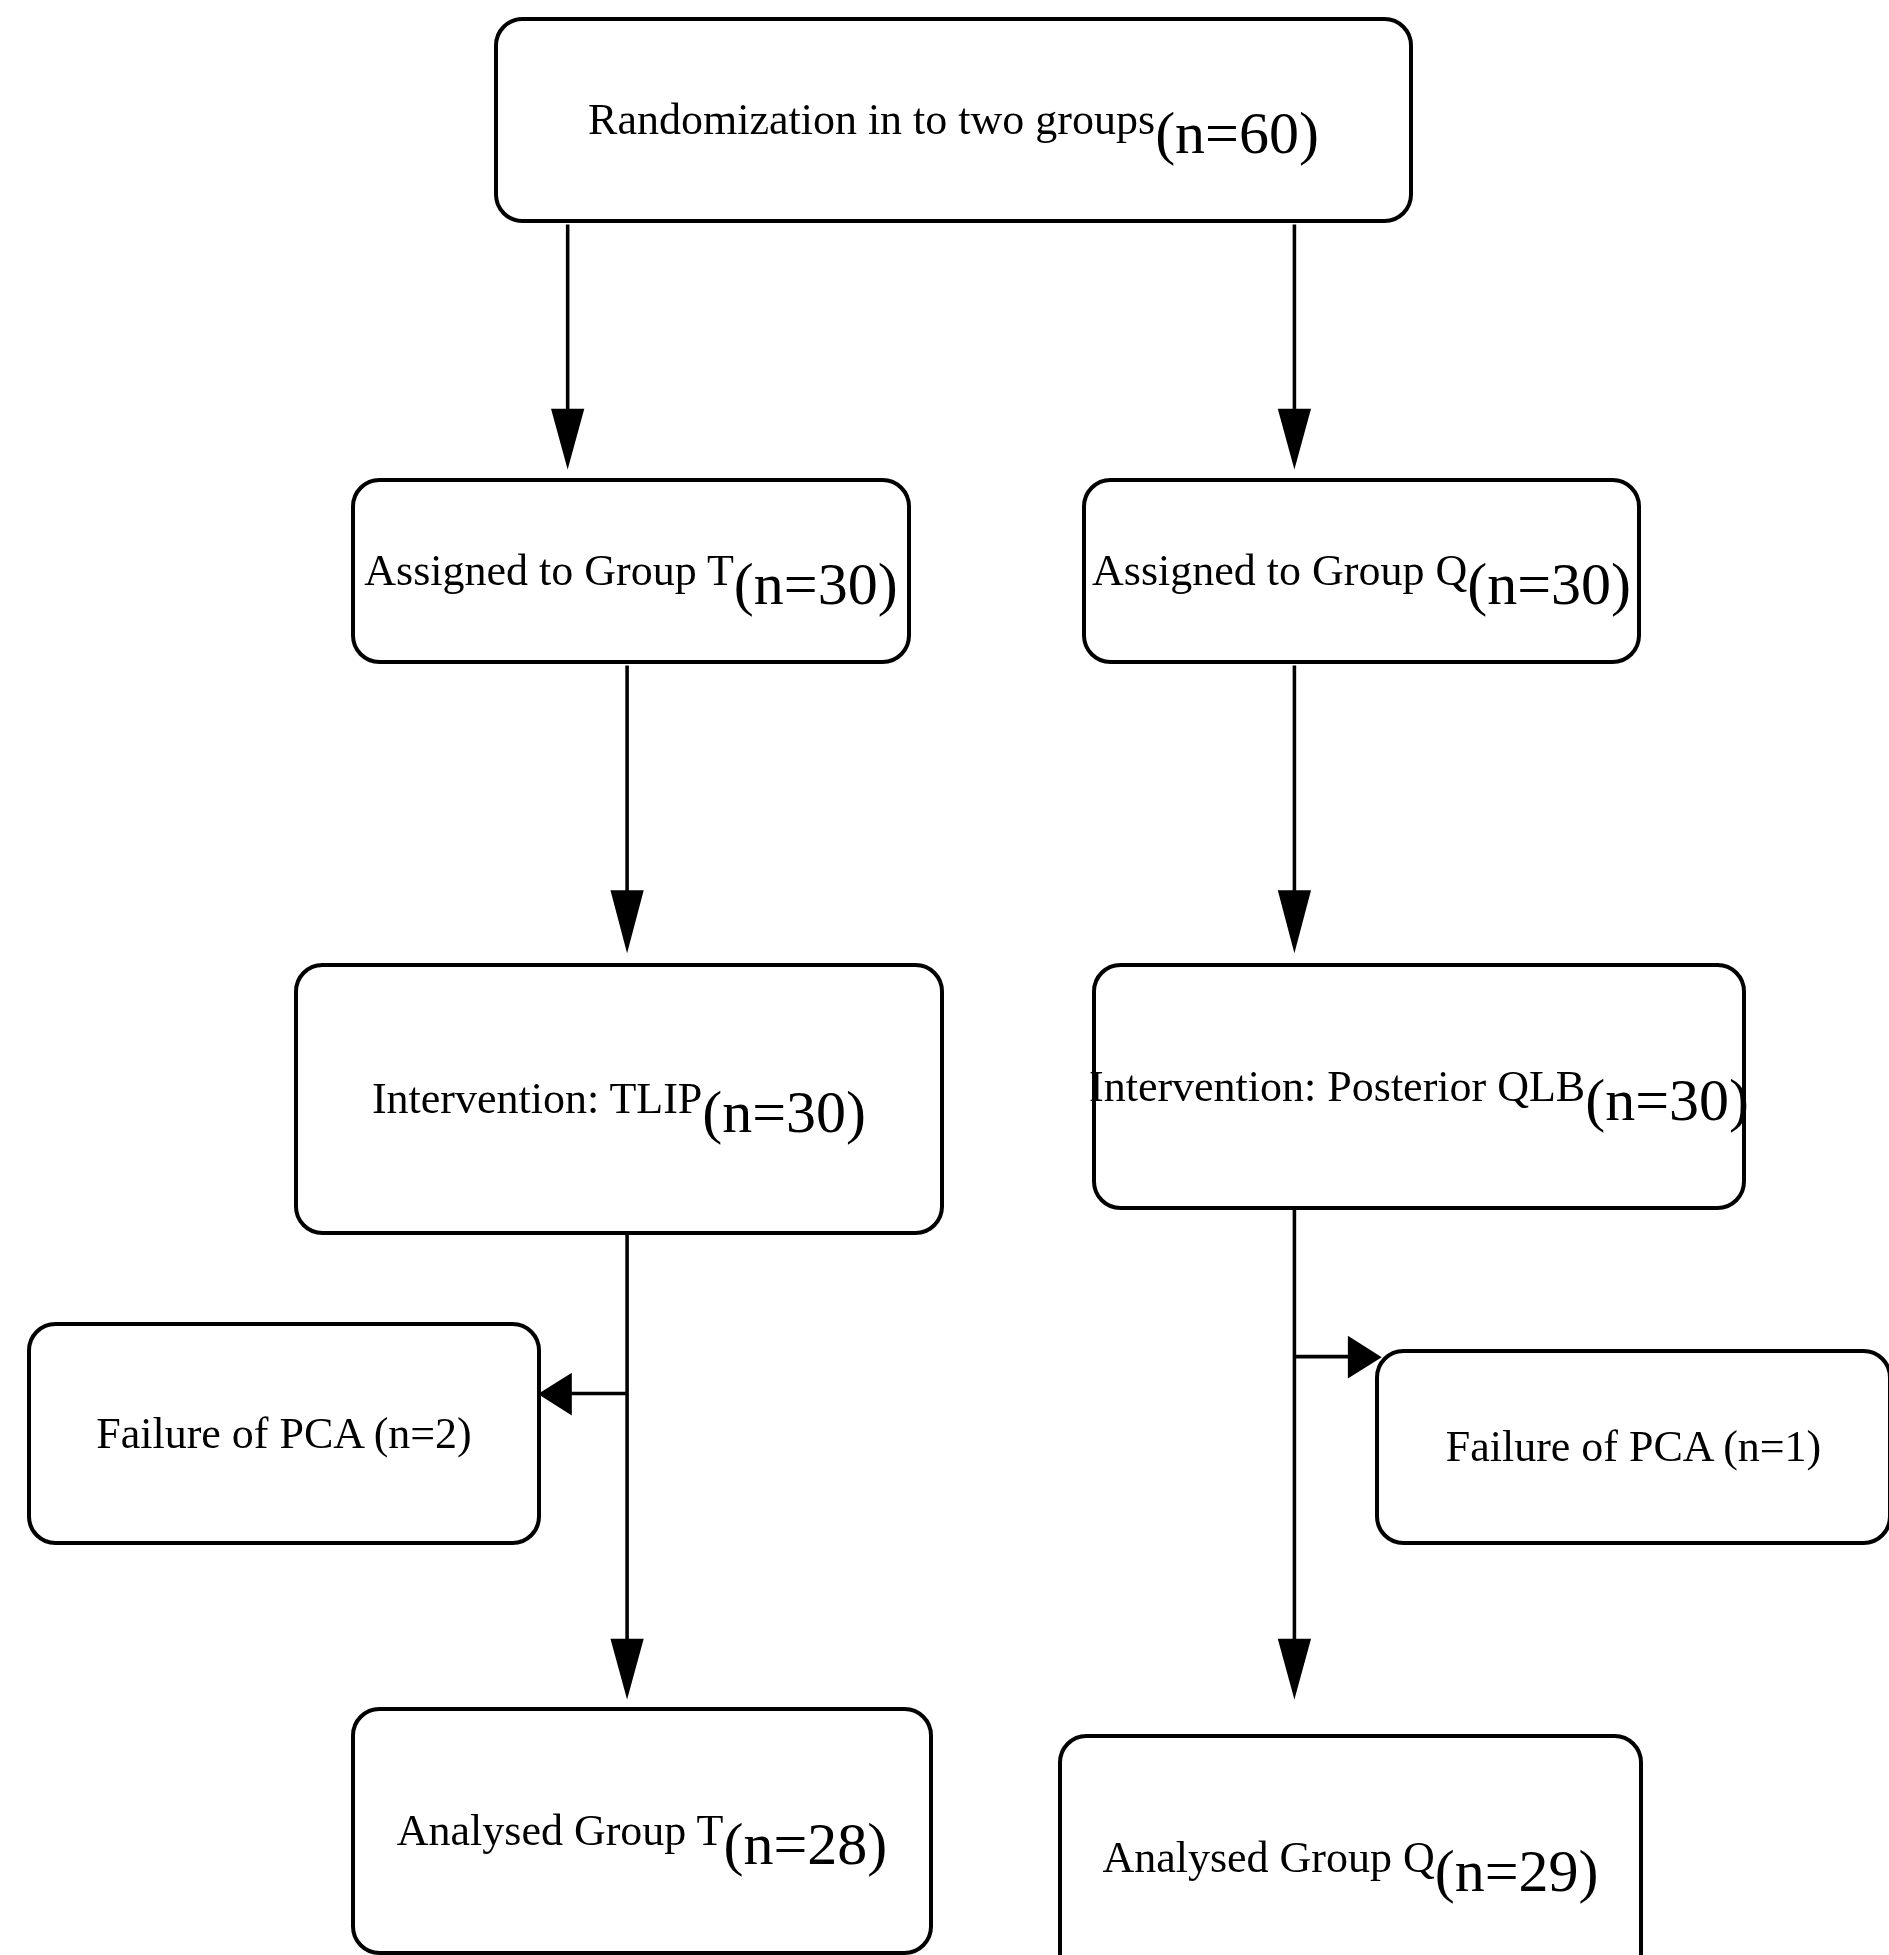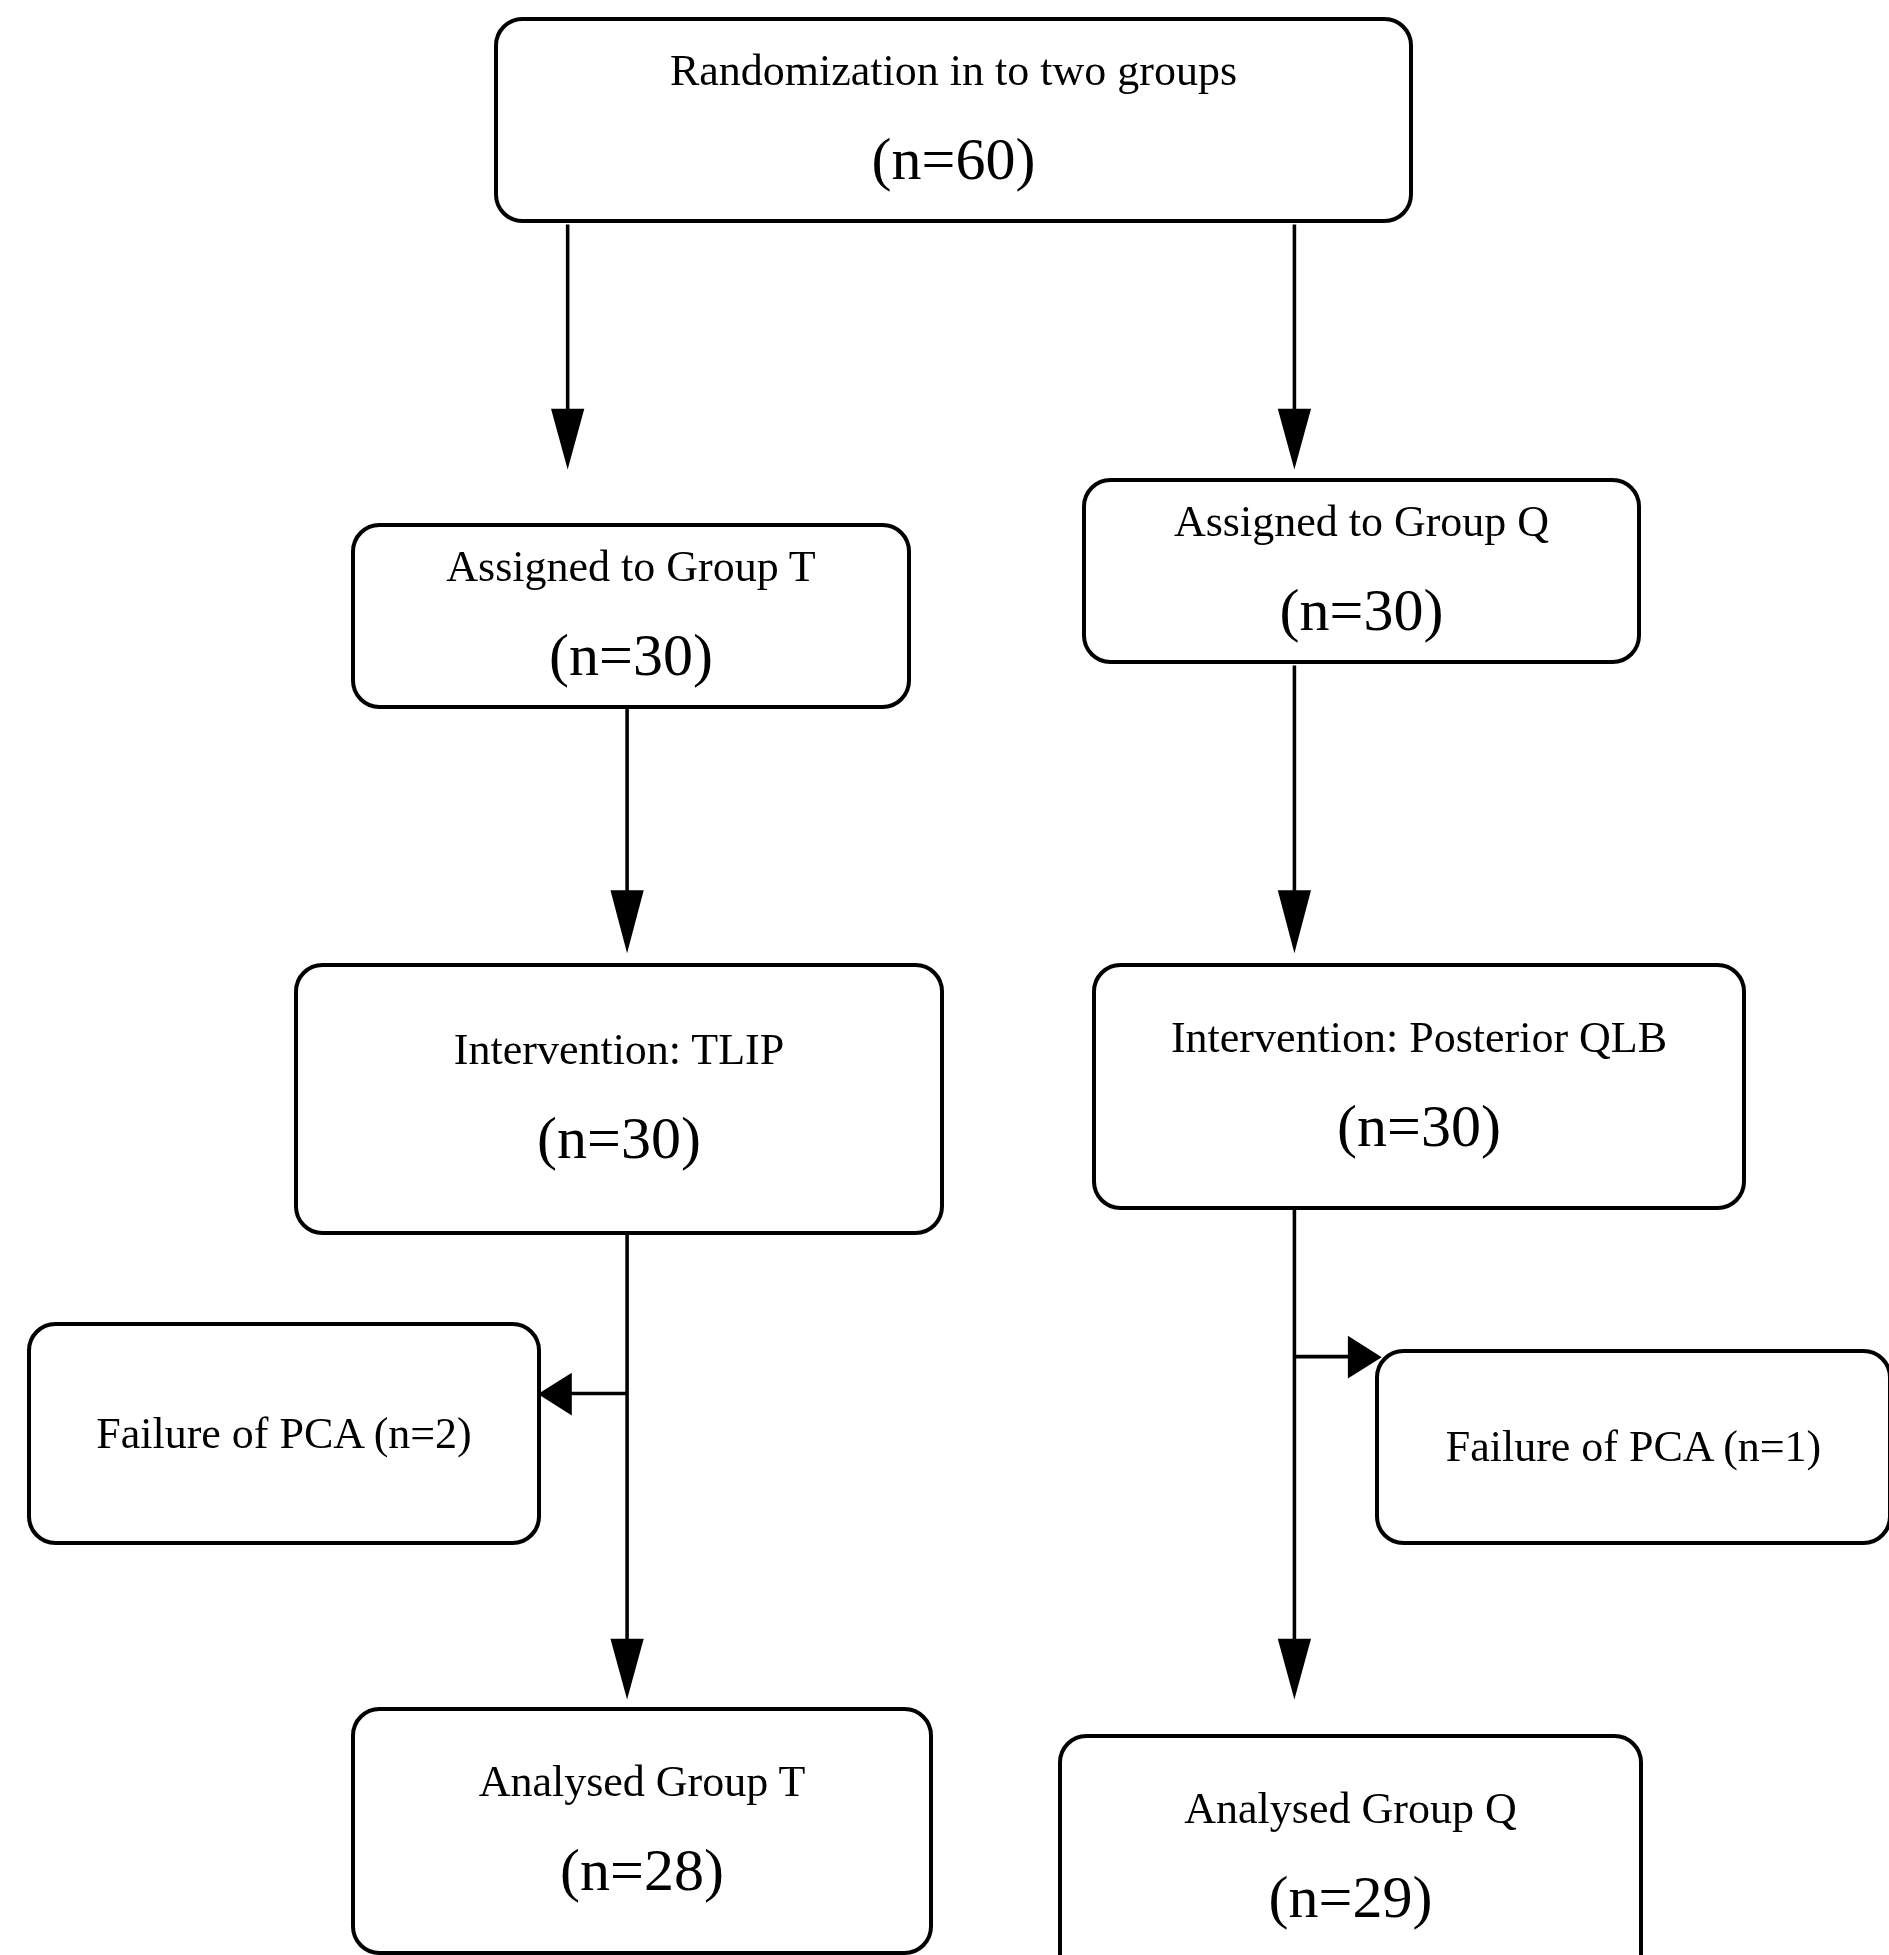--- a/index.html
+++ b/index.html
@@ -16,21 +16,21 @@
     overflow: hidden;
     font-family: "Liberation Serif", "DejaVu Serif", serif;
   }
   .node {
     position: absolute;
     box-sizing: border-box;
     border: 4.2px solid #000000;
     border-radius: 28.5px;
     background: #ffffff;
     display: flex;
-    flex-direction: column;
+    flex-direction: row;
     align-items: center;
     justify-content: center;
     text-align: center;
     color: #000000;
     z-index: 3;
   }
   .node .line1 {
     font-size: 44px;
     line-height: 1.18;
     white-space: nowrap;
@@ -105,21 +105,21 @@
       <line x1="2178" y1="2283" x2="2270" y2="2283" stroke="#000000" stroke-width="6"></line>
       <path d="M2268,2248 L2268,2320 L2325,2284 Z" fill="#000000"></path>
     </g>
   </svg>
 
   <div class="node" style="left:494px; top:16.6px; width:919px; height:206px;">
     <div class="line1">Randomization in to two groups</div>
     <div class="line2">(n=60)</div>
   </div>
 
-  <div class="node" style="left:351px; top:478px; width:560px; height:186px;margin-top:45px;">
+  <div class="node" style="left:351px; top:478px; width:560px; height:186px;">
     <div class="line1">Assigned to Group T</div>
     <div class="line2">(n=30)</div>
   </div>
 
   <div class="node" style="left:1082px; top:478px; width:559px; height:186px;">
     <div class="line1">Assigned to Group Q</div>
     <div class="line2">(n=30)</div>
   </div>
 
   <div class="node" style="left:294px; top:963px; width:650px; height:272px;">

